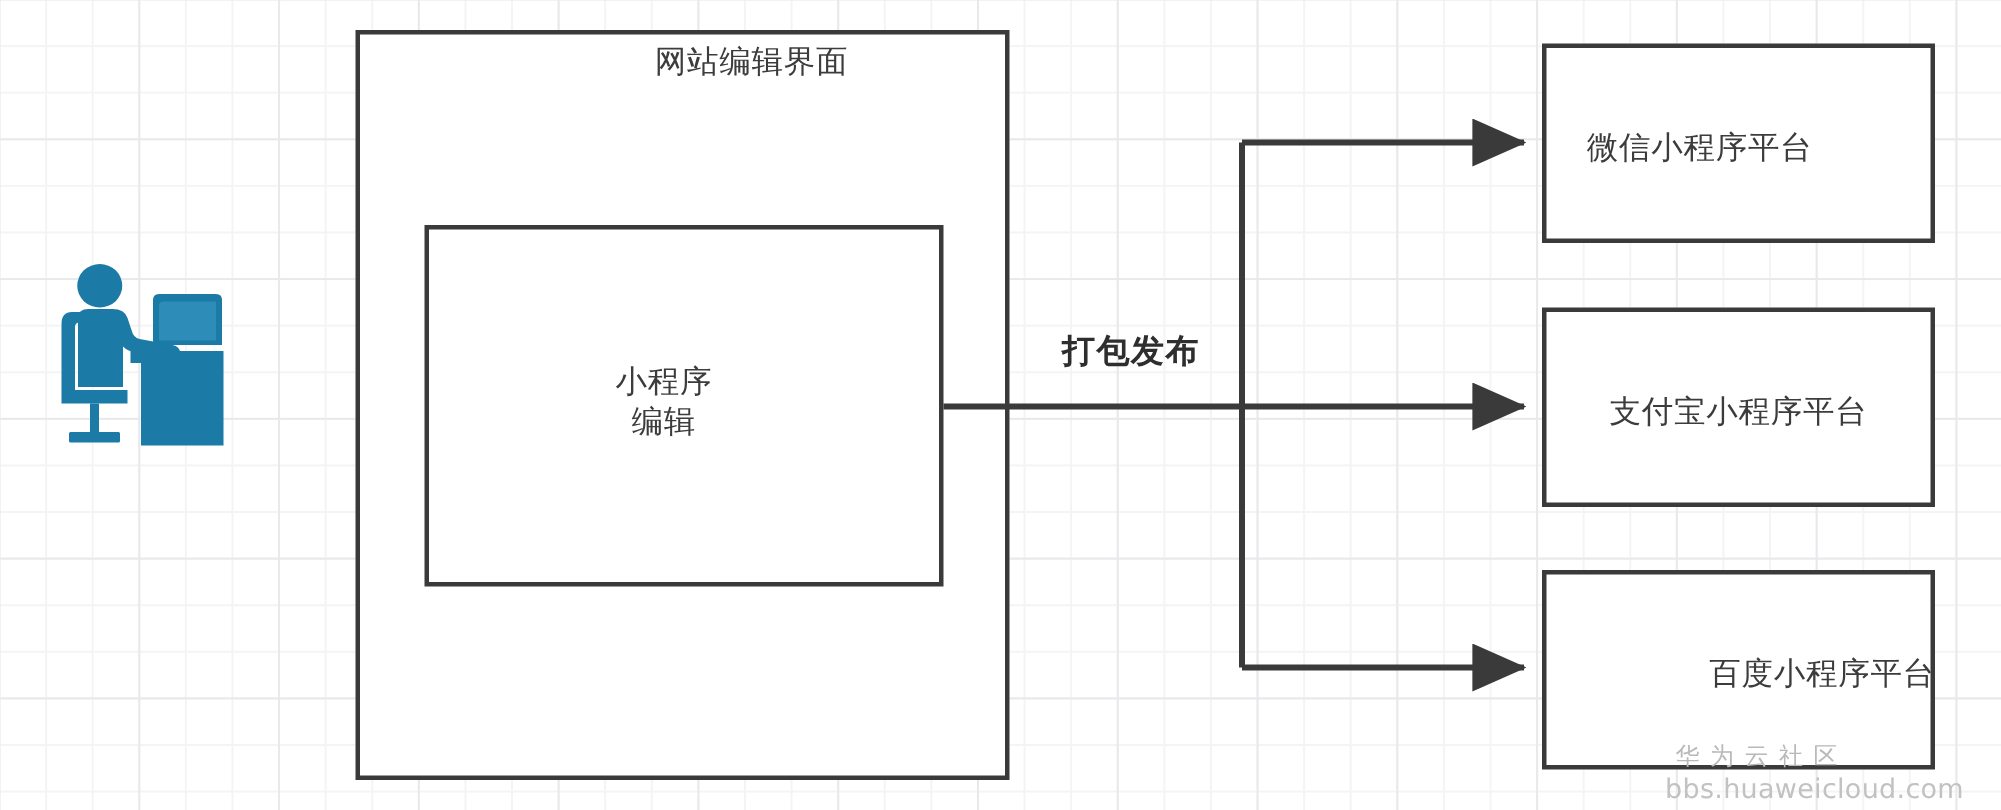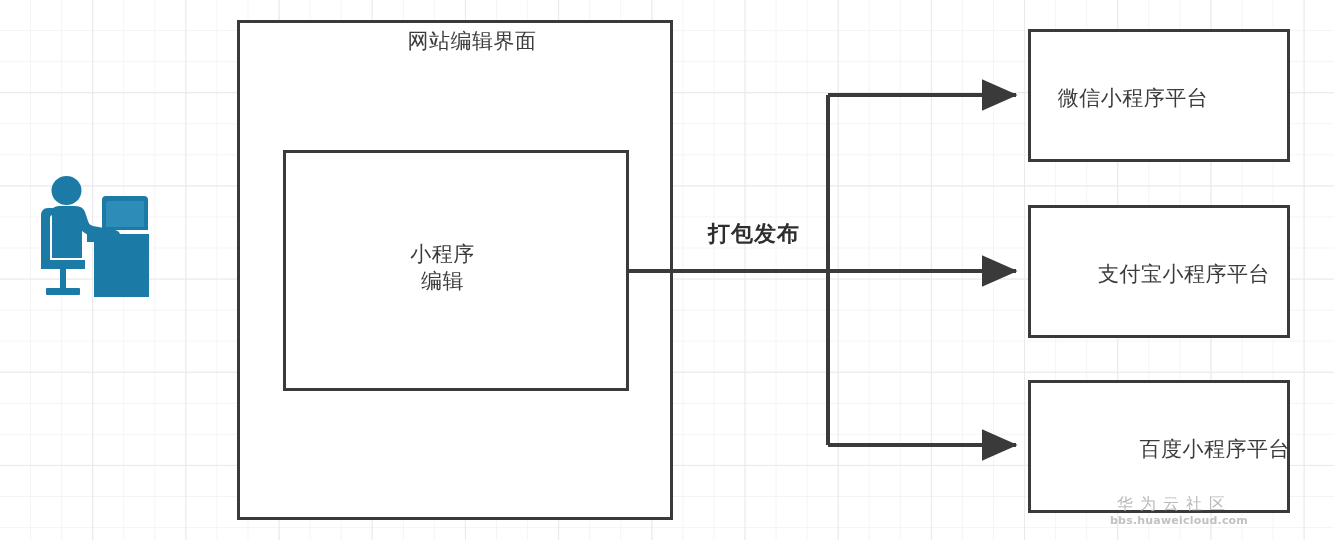--- a/index.html
+++ b/index.html
@@ -46,21 +46,21 @@
   }
 
   
   #editor-frame {
     left: 237px;
     top: 20px;
     width: 436px;
     height: 500px;
   }
   #editor-frame-title {
-    left: 222px;
+    left: 251px;
     top: 28px;
     width: 500px;
   }
 
   
   #miniprogram-edit-box {
     left: 283px;
     top: 150px;
     width: 346px;
     height: 241px;
@@ -71,21 +71,21 @@
     top: 241px;
     width: 319px;
   }
 
   
   #platform-box-0 { left: 1028px; top: 29px;  width: 262px; height: 133px; }
   #platform-box-1 { left: 1028px; top: 205px; width: 262px; height: 133px; }
   #platform-box-2 { left: 1028px; top: 380px; width: 262px; height: 133px; }
 
   #platform-label-0 { left: 1028px; top: 85px;  width: 210px; }
-  #platform-label-1 { left: 1053px; top: 261px; width: 262px; }
+  #platform-label-1 { left: 1028px; top: 261px; width: 262px; }
   #platform-label-2 { left: 1028px; top: 436px; width: 262px; text-align: right; }
 
   
   #connectors {
     position: absolute;
     left: 0;
     top: 0;
     width: 1334px;
     height: 540px;
     pointer-events: none;
@@ -121,25 +121,24 @@
     pointer-events: none;
   }
   #watermark-title {
     font-size: 16px;
     color: #b9b9b9;
     letter-spacing: 7px;
     text-indent: 7px;
     line-height: 1.2;
   }
   #watermark-url {
-    font-size: 11px;
+    font-size: 18px;
     color: #c2c2c2;
     letter-spacing: 0.2px;
     line-height: 1.5;
-    font-weight: bold;
   }
 </style>
 </head>
 <body>
 
 <div id="canvas">
 
   <div id="person-desk-icon">
     <svg viewBox="0 0 112 126" width="112" height="126" xmlns="http://www.w3.org/2000/svg">
       <g fill="#1b7aa6">

